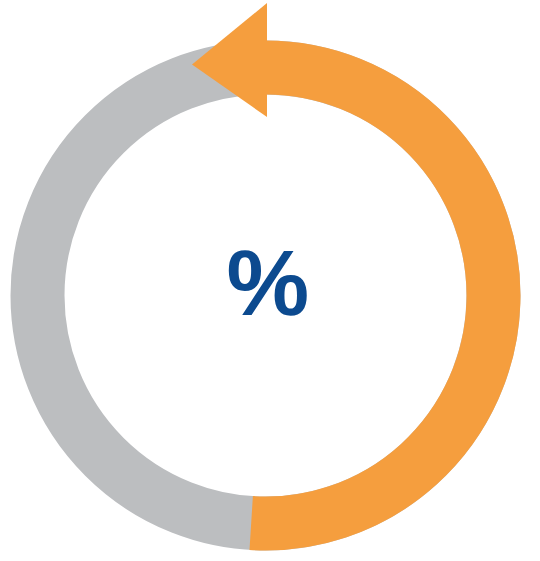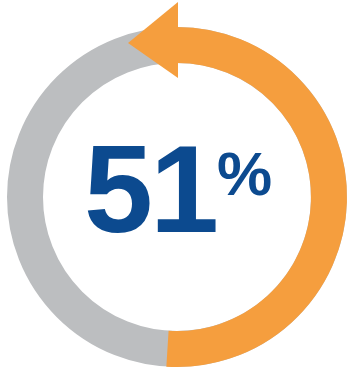--- a/index.html
+++ b/index.html
@@ -84,18 +84,17 @@
     <circle cx="177" cy="197" r="152" fill="none" stroke="#bcbec0" stroke-width="36"></circle>
 
     <path d="M 177.00 45.00 A 152 152 0 1 1 167.46 348.70" fill="none" stroke="#f59e3e" stroke-width="36" stroke-linecap="butt"></path>
 
     <polygon points="128,43 178,2 178,78" fill="#f59e3e"></polygon>
 
   </svg>
 
   <div id="value-readout">
     <div id="value-inner">
-      <span id="value-number" style="color: rgb(12, 74, 143);">51</span>
       <span id="value-unit" style="color: rgb(12, 74, 143);">%</span>
     </div>
   </div>
 
 </div>
 
 </body></html>

